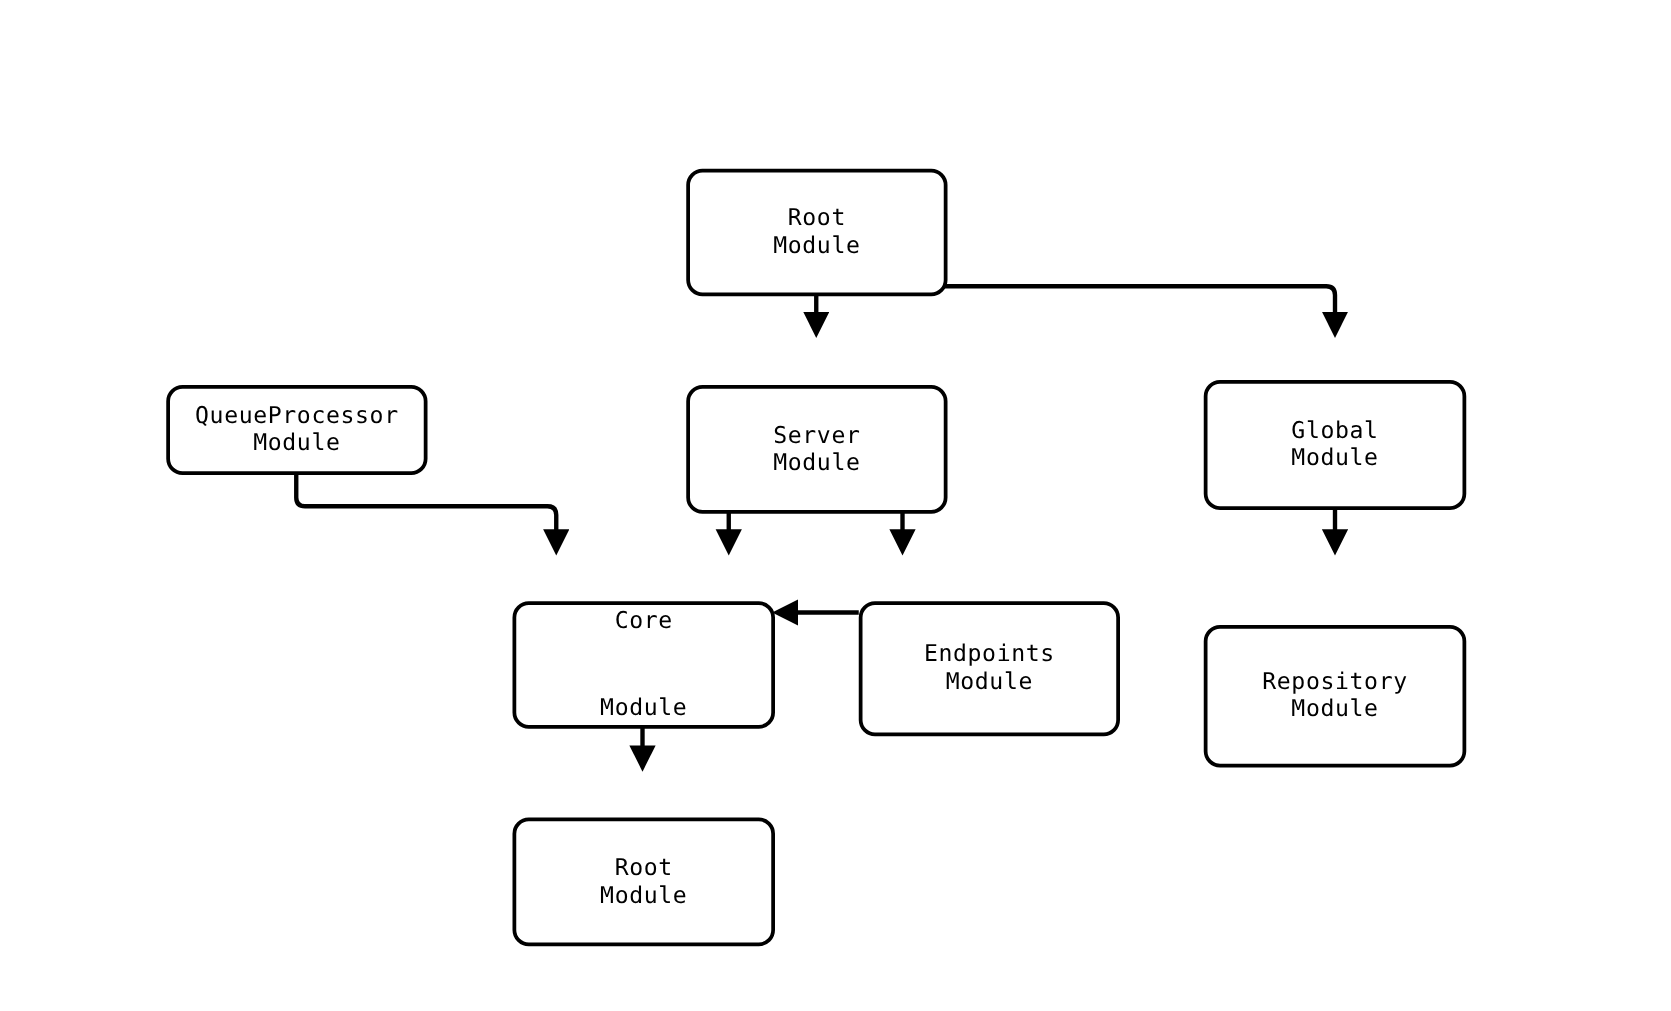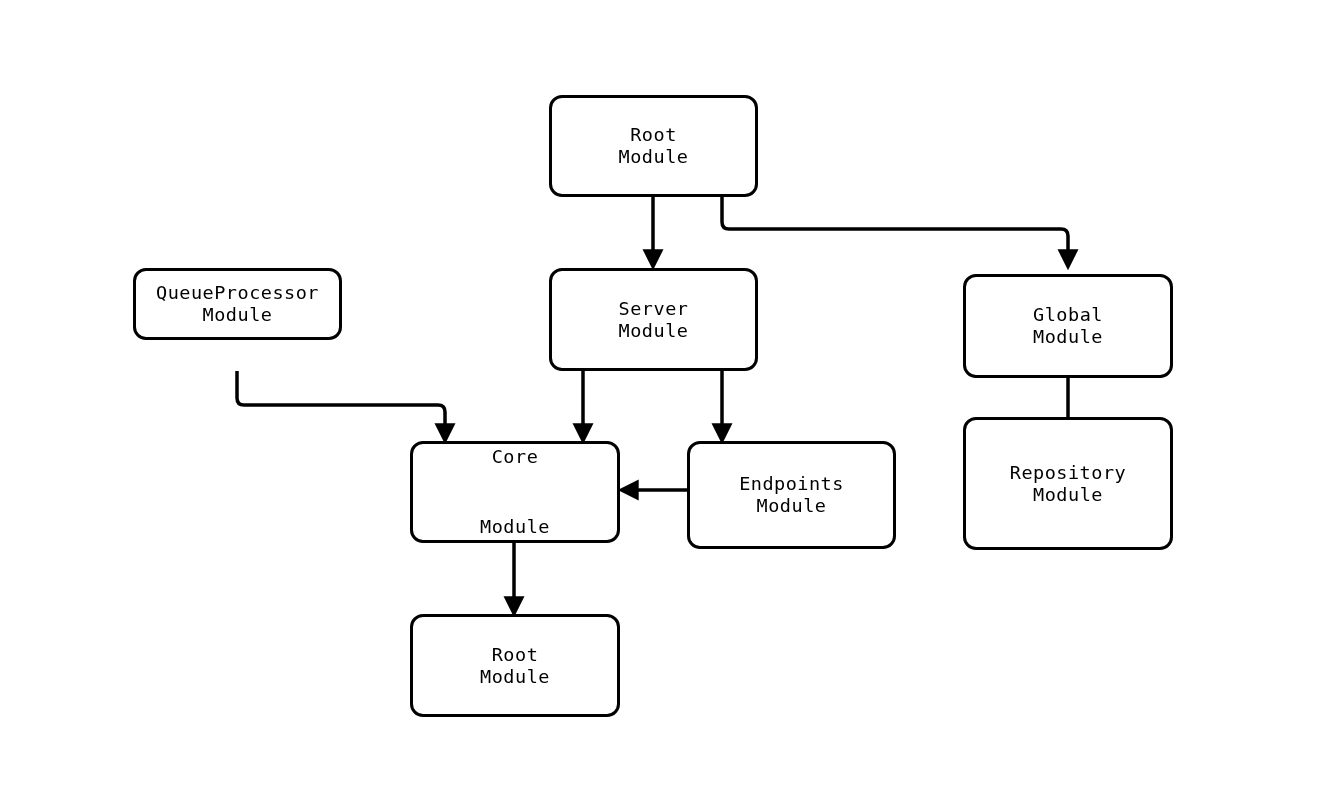--- a/index.html
+++ b/index.html
@@ -26,20 +26,21 @@
     position: absolute;
     box-sizing: border-box;
     border: 3.5px solid #000000;
     border-radius: 13px;
     background: #ffffff;
     display: flex;
     flex-direction: column;
     align-items: center;
     justify-content: center;
     z-index: 2;
+    margin-top: 40px;
   }
   .node-line {
     font-size: 18.5px;
     line-height: 22px;
     color: #000000;
     letter-spacing: 0.5px;
     white-space: pre;
   }
 </style>
 </head>
@@ -73,36 +74,36 @@
   <div class="node" style="left: 133px; top: 268px; width: 209px; height: 72px; border-color: rgb(0, 0, 0);">
     <span class="node-line">QueueProcessor</span>
     <span class="node-line">Module</span>
   </div>
 
   <div class="node" style="left: 549px; top: 268px; width: 209px; height: 103px; border-color: rgb(0, 0, 0); align-items: center;">
     <span class="node-line">Server</span>
     <span class="node-line">Module</span>
   </div>
 
-  <div class="node" style="left: 963px; top: 274px; width: 210px; height: 104px; border-color: rgb(0, 0, 0);">
+  <div class="node" style="left: 963px; top: 264px; width: 210px; height: 104px; border-color: rgb(0, 0, 0);">
     <span class="node-line">Global</span>
     <span class="node-line">Module</span>
   </div>
 
   <div class="node" style="left: 410px; top: 441px; width: 210px; height: 102px; border-color: rgb(0, 0, 0); gap: 48px;">
     <span class="node-line">Core</span>
     <span class="node-line">Module</span>
   </div>
 
   <div class="node" style="left: 687px; top: 441px; width: 209px; height: 108px; border-color: rgb(0, 0, 0);">
     <span class="node-line">Endpoints</span>
     <span class="node-line">Module</span>
   </div>
 
-  <div class="node" style="left: 963px; top: 417px; width: 210px; height: 133px; border-color: rgb(0, 0, 0); align-items: center;">
+  <div class="node" style="left: 963px; top: 460px; width: 210px; height: 114px; border-color: rgb(0, 0, 0); align-items: center;">
     <span class="node-line">Repository</span>
     <span class="node-line">Module</span>
   </div>
 
   <div class="node" style="left: 410px; top: 614px; width: 210px; height: 103px; border-color: rgb(0, 0, 0);">
     <span class="node-line">Root</span>
     <span class="node-line">Module</span>
   </div>
 
 </div>

